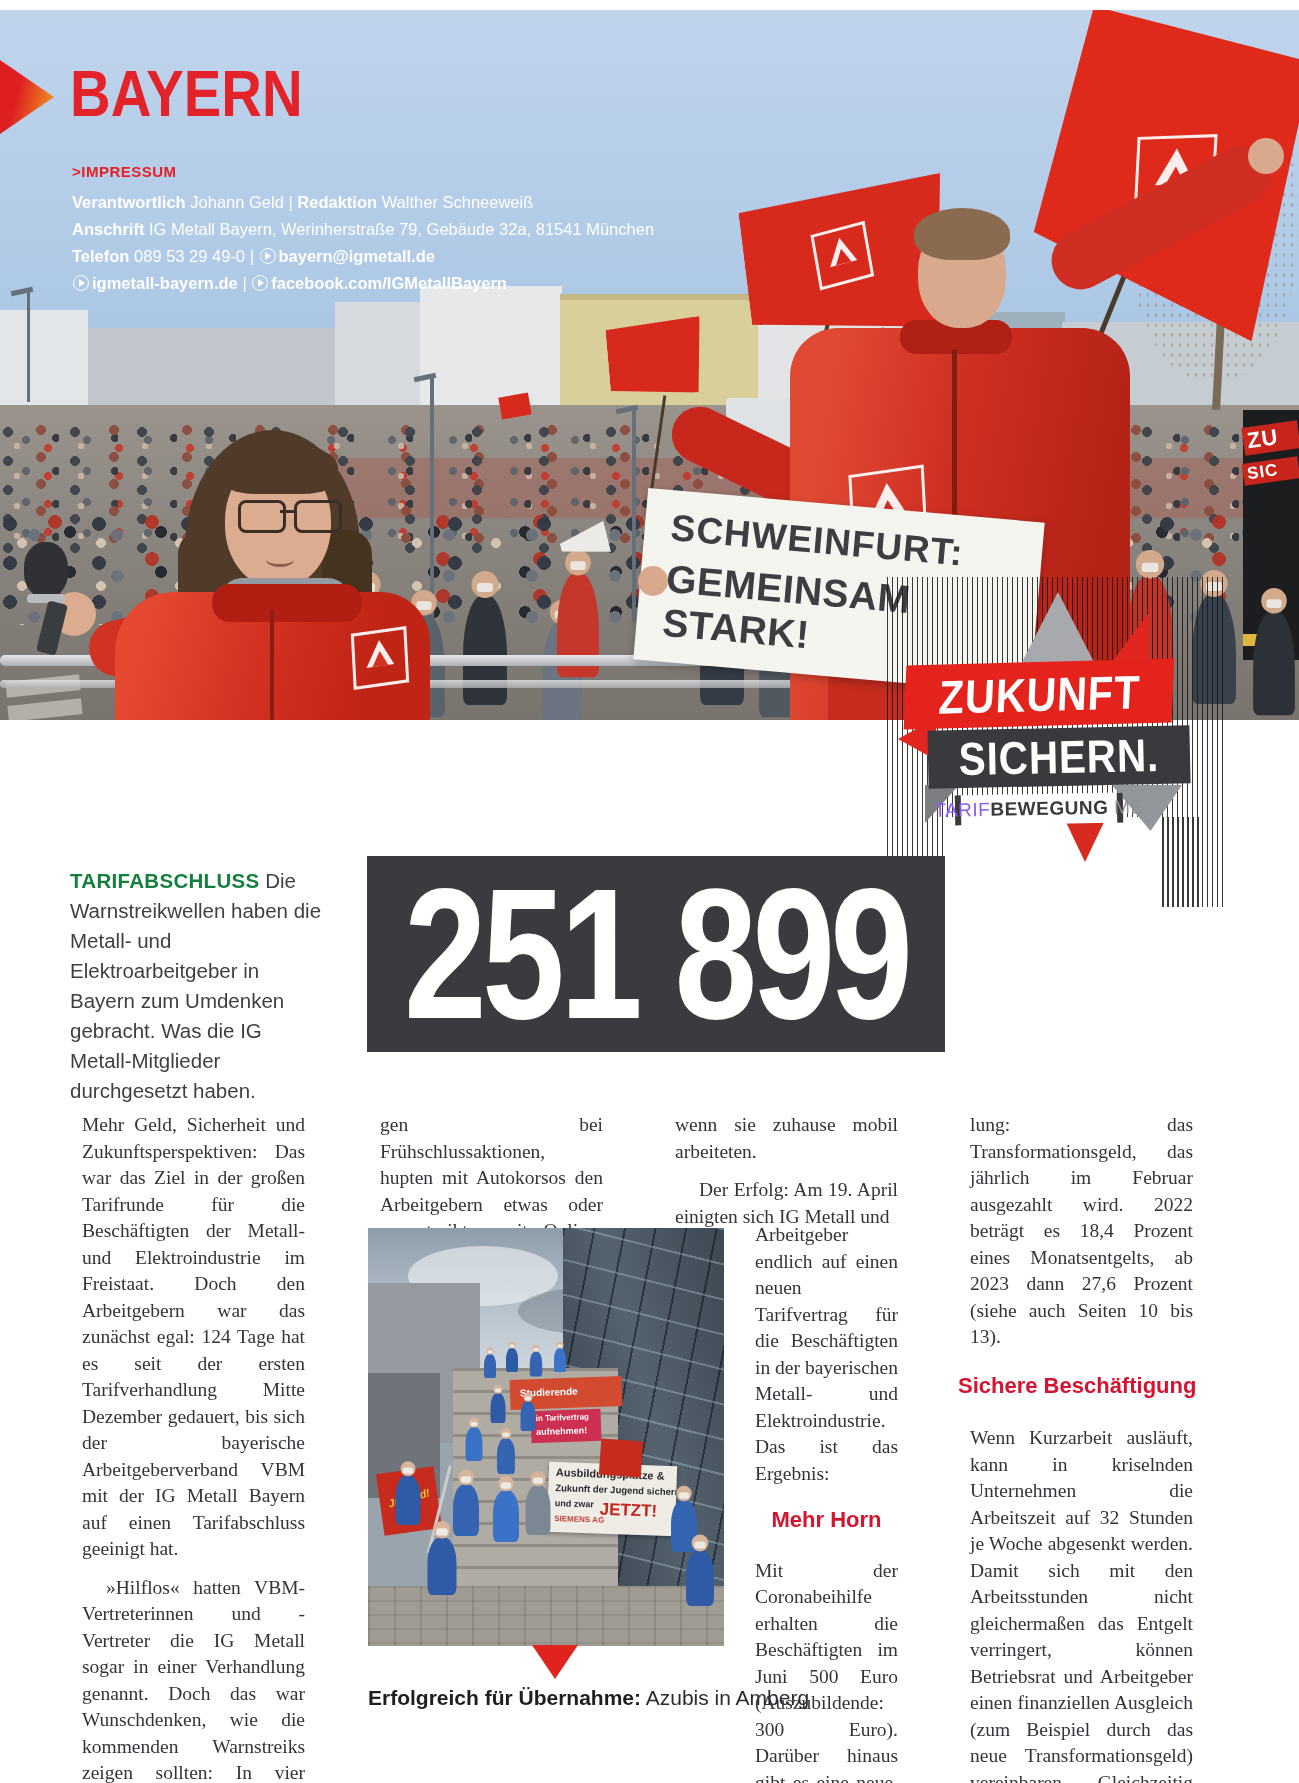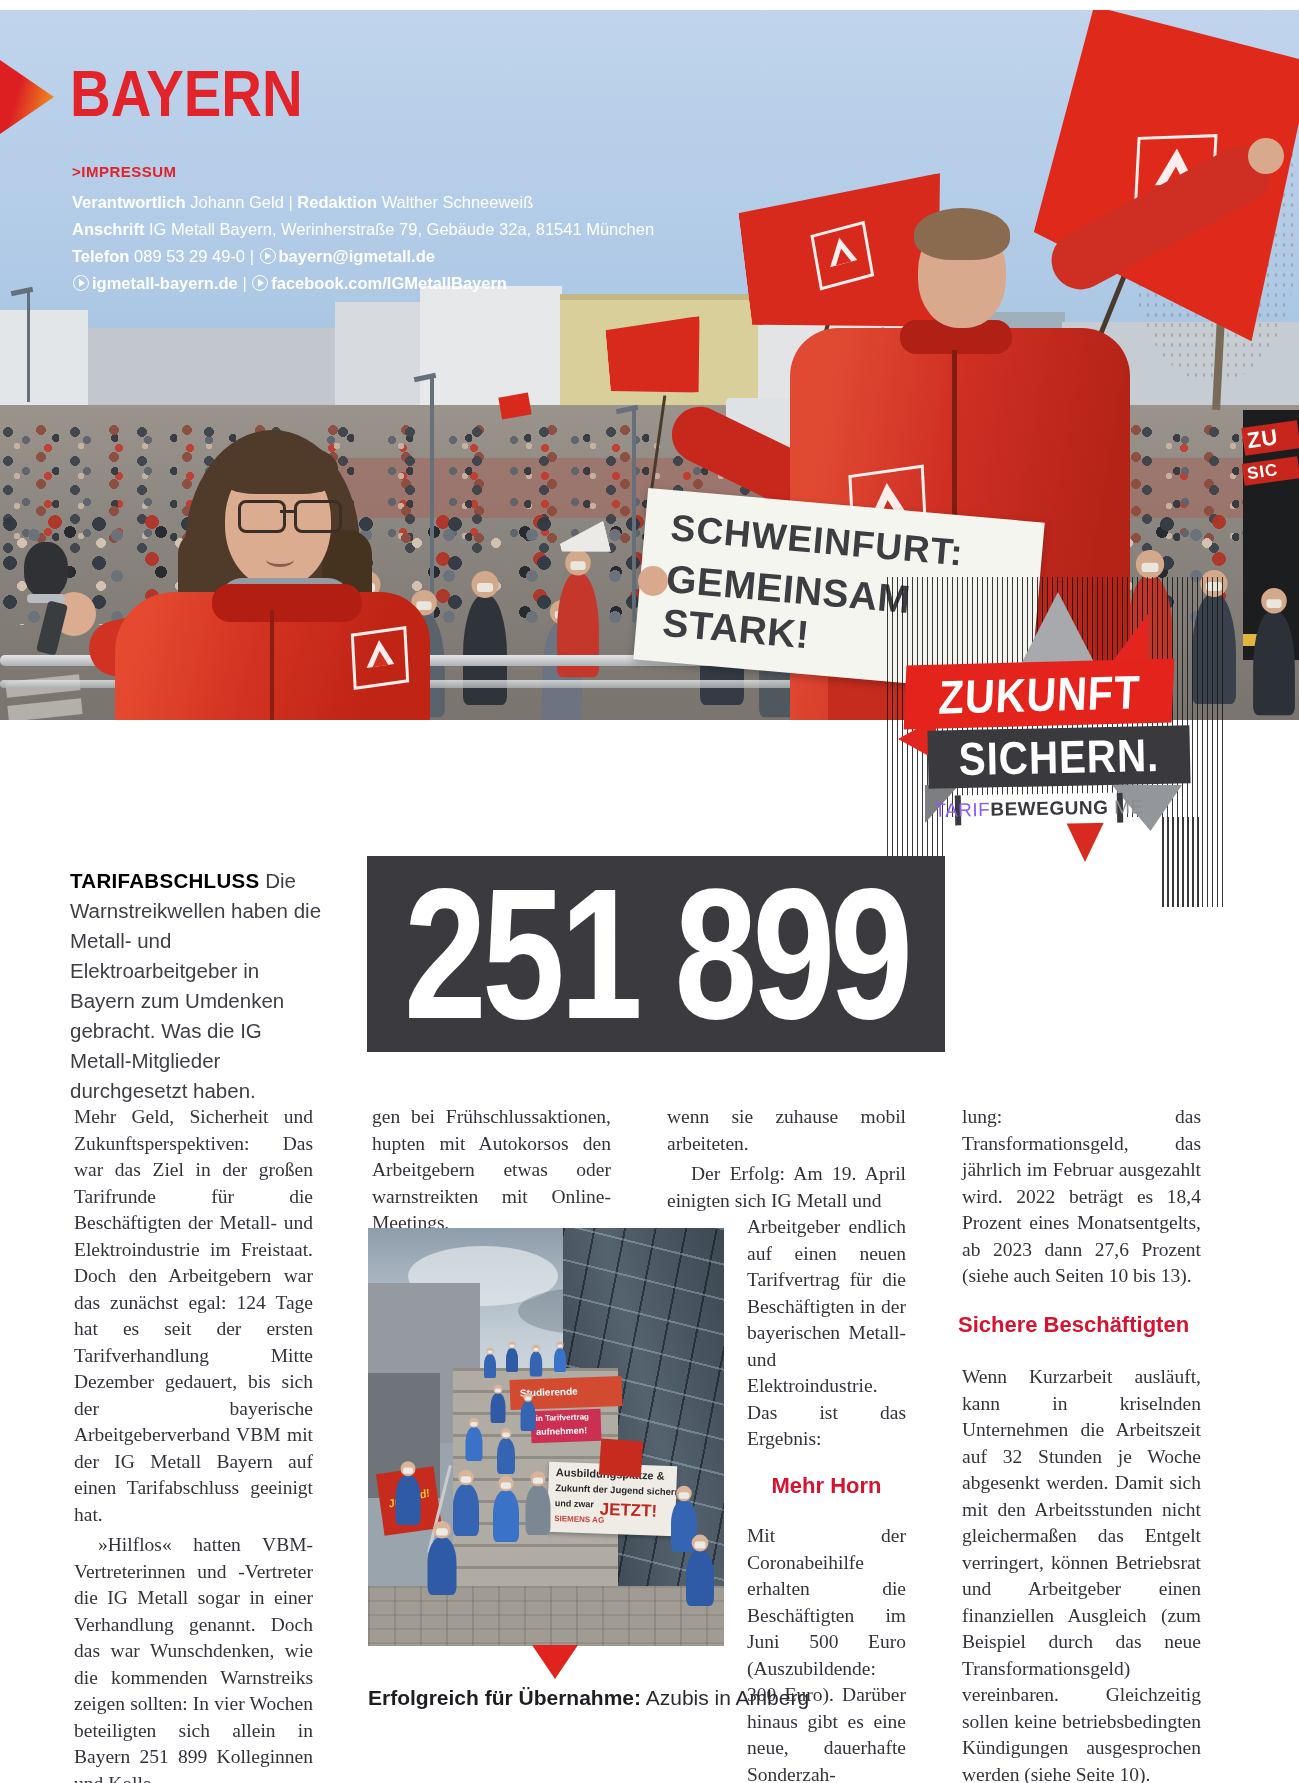--- a/index.html
+++ b/index.html
@@ -90,24 +90,24 @@
           display:flex;align-items:center;}
   .redbox .t{font-family:"Liberation Serif",serif;font-weight:bold;color:#fff;font-size:97px;
              padding-left:22px;transform:scaleX(.97);transform-origin:left center;white-space:nowrap;}
   .darkbox{position:absolute;left:367px;top:856px;width:578px;height:196px;background:#3b3a3e;
            display:flex;align-items:center;justify-content:center;overflow:hidden;}
   .darkbox .n{color:#fff;font-weight:bold;font-size:186px;letter-spacing:-6px;transform:scaleX(.8);
               line-height:1;white-space:nowrap;}
 
   
   .intro{position:absolute;left:70px;top:866px;width:252px;font-size:20.5px;line-height:30px;color:#3f3e45;}
-  .intro .kick{color:#000000;font-weight:bold;letter-spacing:.3px;}
+  .intro .kick{color:#15803d;font-weight:bold;letter-spacing:.3px;}
   .col{position:absolute;font-family:"Liberation Serif",serif;font-size:19.5px;line-height:26.5px;
        color:#34333b;text-align:justify;}
-  .col p{margin:4px;}
+  .col p{margin:12px;}
   .col p.ind{text-indent:24px;}
   .subhead{font-family:"Liberation Sans",sans-serif;color:#d6142f;font-weight:bold;font-size:22px;}
   .sh-c{text-align:center;margin:20px 0 24px 0;}
   .sh-l{text-align:left;margin:22px 0 26px 0;}
 
   
   .inset{position:absolute;left:368px;top:1228px;width:356px;height:418px;overflow:hidden;background:#9aa4ad;}
   .bfig{position:absolute;width:20px;height:40px;border-radius:45% 45% 15% 15%;background:#3565b2;}
   .bfig::before{content:"";position:absolute;top:-11px;left:50%;transform:translateX(-50%);
                 width:12px;height:12px;border-radius:50%;background:#d8b49a;}
@@ -303,21 +303,21 @@
   </div>
 
   <div class="col" style="left:743px;top:1210px;width:167px;">
     <p>Arbeitgeber endlich auf einen neuen Tarifvertrag für die Beschäftigten in der bayerischen Metall- und Elektroindustrie. Das ist das Ergebnis:</p>
     <div class="subhead sh-c">Mehr Horn</div>
     <p>Mit der Coronabeihilfe erhalten die Beschäftigten im Juni 500 Euro (Auszubildende: 300 Euro). Darüber hinaus gibt es eine neue, dauerhafte Sonderzah-</p>
   </div>
 
   <div class="col" style="left:958px;top:1100px;width:247px;">
     <p>lung: das Transformationsgeld, das jährlich im Februar ausgezahlt wird. 2022 beträgt es 18,4 Prozent eines Monatsentgelts, ab 2023 dann 27,6 Prozent (siehe auch Seiten 10 bis 13).</p>
-    <div class="subhead sh-l">Sichere Beschäftigten</div>
+    <div class="subhead sh-l">Sichere Beschäftigung</div>
     <p>Wenn Kurzarbeit ausläuft, kann in kriselnden Unternehmen die Arbeitszeit auf 32 Stunden je Woche abgesenkt werden. Damit sich mit den Arbeitsstunden nicht gleichermaßen das Entgelt verringert, können Betriebsrat und Arbeitgeber einen finanziellen Ausgleich (zum Beispiel durch das neue Transformationsgeld) vereinbaren. Gleichzeitig sollen keine betriebsbedingten Kündigungen ausgesprochen werden (siehe Seite 10).</p>
   </div>
 
   <div class="inset">
     <div class="abs" style="left:0;top:0;width:356px;height:150px;background:linear-gradient(180deg,#8e9dab,#c2cdd6 70%,#cfd6dc);"></div>
     <div class="abs" style="left:40px;top:18px;width:150px;height:60px;border-radius:50%;background:rgba(235,239,242,.65);"></div>
     <div class="abs" style="left:150px;top:60px;width:130px;height:46px;border-radius:50%;background:rgba(90,100,112,.35);"></div>
     <div class="abs" style="left:0;top:55px;width:112px;height:160px;background:#949aa0;"></div>
     <div class="abs" style="left:0;top:145px;width:72px;height:125px;background:#6e747a;"></div>
     <div class="abs" style="left:195px;top:0;width:161px;height:418px;

